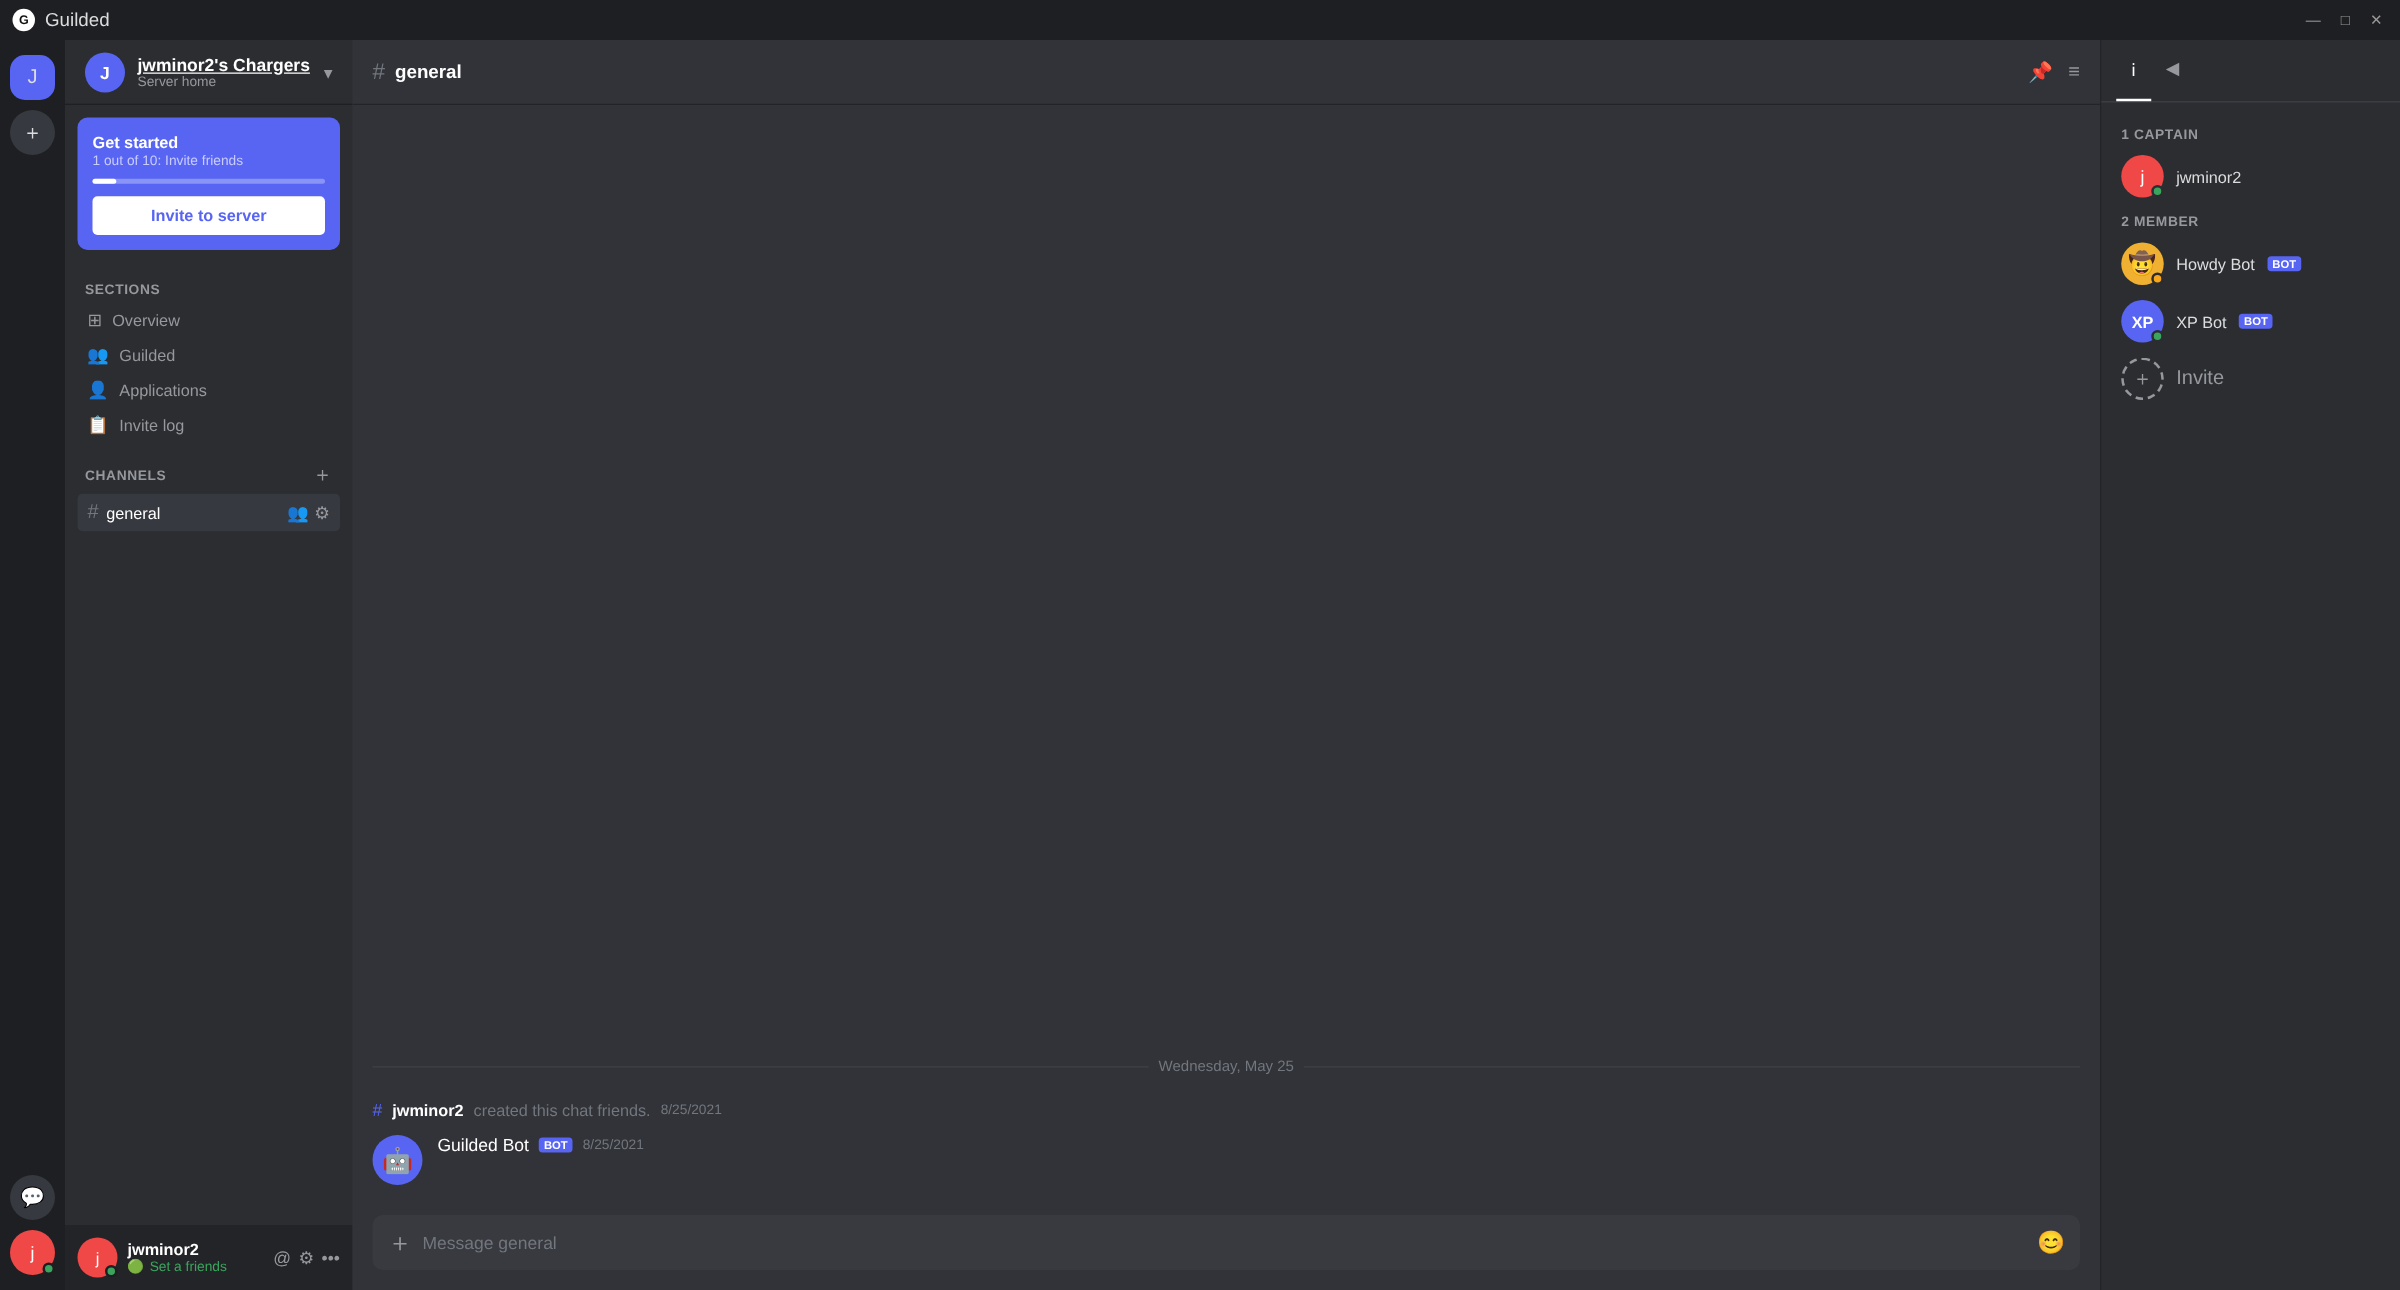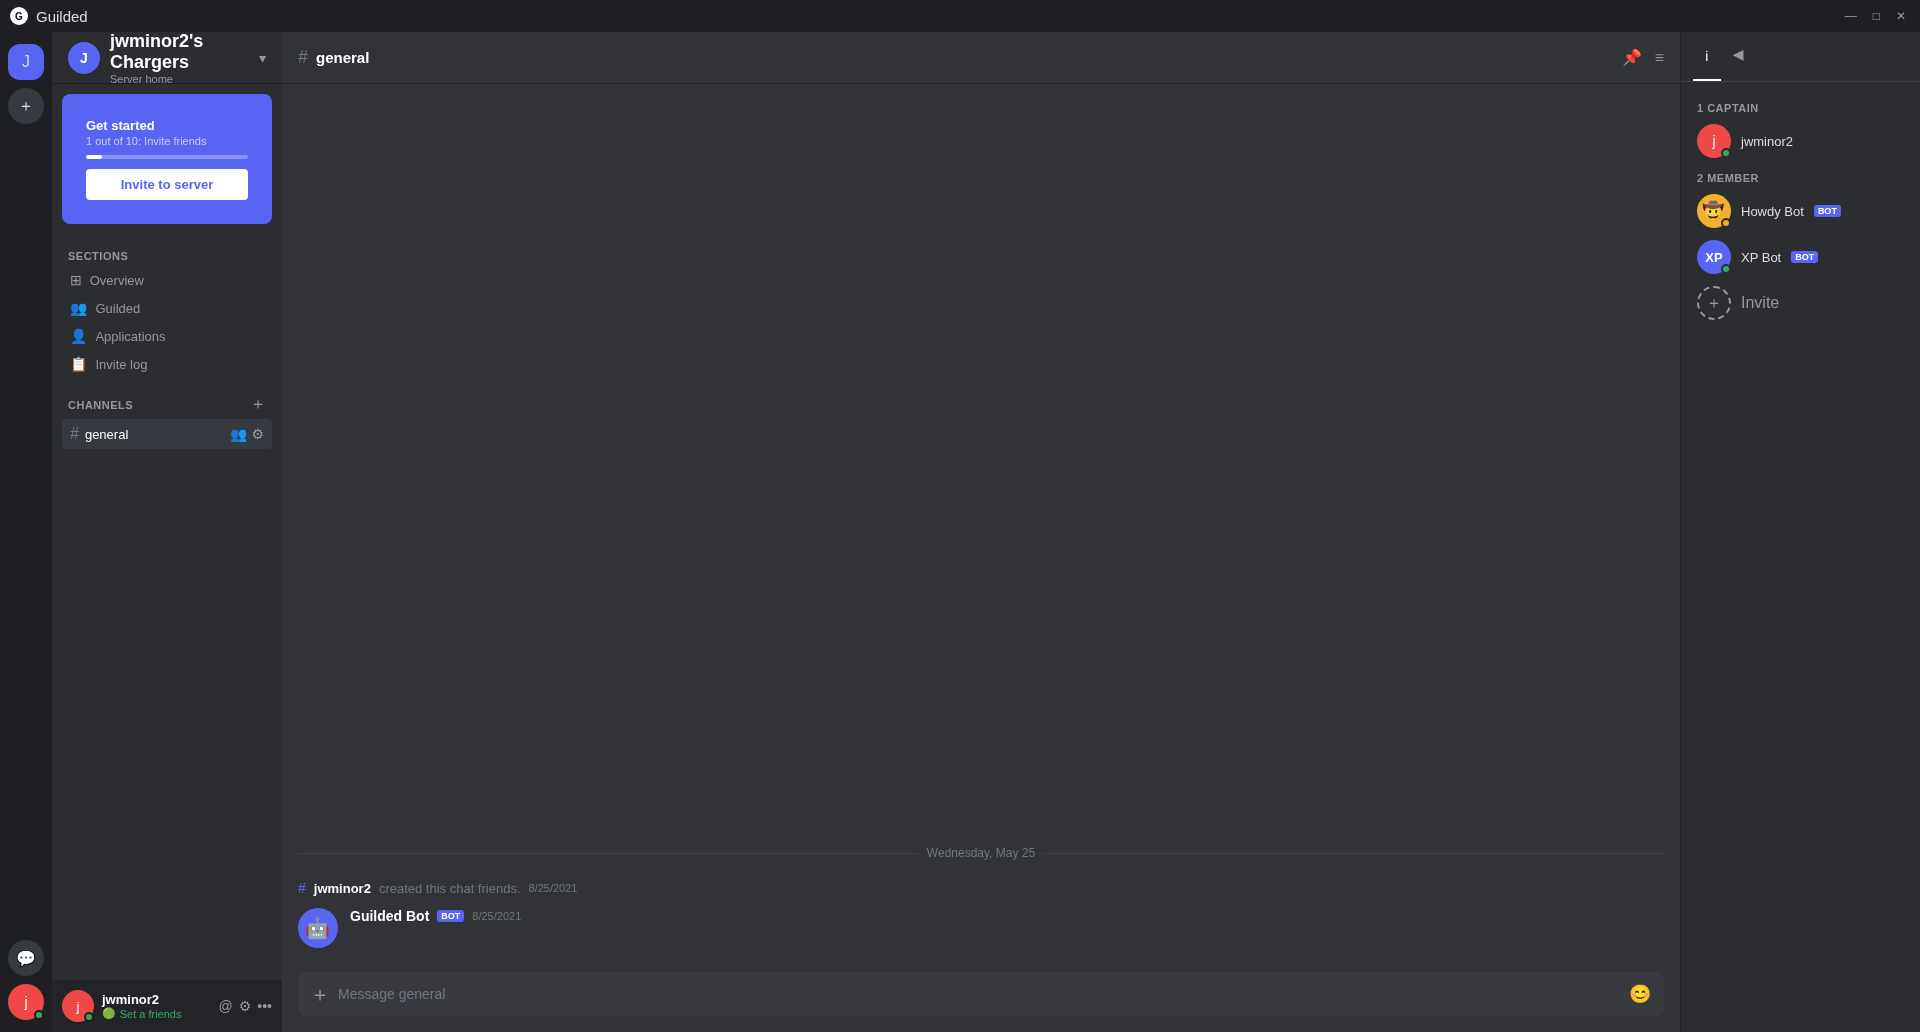--- a/index.html
+++ b/index.html
@@ -148,30 +148,30 @@
       background: #5865f2;
       display: flex;
       align-items: center;
       justify-content: center;
       font-size: 14px;
       font-weight: bold;
       color: #fff;
       margin-right: 10px;
     }
     .server-info { flex: 1; }
-    .server-name { font-size: 18px; font-weight: 700; color: #fff; }
+    .server-name { font-size: 14px; font-weight: 700; color: #fff; text-decoration: underline; }
     .server-subtitle { font-size: 11px; color: #96989d; }
     .server-chevron { color: #96989d; font-size: 14px; }
 
     
     .get-started {
       margin: 10px;
       background: #5865f2;
       border-radius: 8px;
-      padding: 24px;
+      padding: 12px;
       flex-shrink: 0;
     }
     .get-started-title {
       font-size: 13px;
       font-weight: 700;
       color: #fff;
       margin-bottom: 2px;
     }
     .get-started-subtitle {
       font-size: 11px;
@@ -400,21 +400,21 @@
       font-size: 16px;
       flex-shrink: 0;
     }
     .message-content { flex: 1; }
     .message-header {
       display: flex;
       align-items: center;
       gap: 8px;
       margin-bottom: 2px;
     }
-    .message-author { font-size: 14px; font-weight: 700; color: #fff; }
+    .message-author { font-size: 14px; font-weight: 400; color: #fff; }
     .bot-badge {
       background: #5865f2;
       color: #fff;
       font-size: 9px;
       padding: 1px 4px;
       border-radius: 3px;
       font-weight: 700;
       text-transform: uppercase;
     }
     .message-time { font-size: 11px; color: #72767d; }

